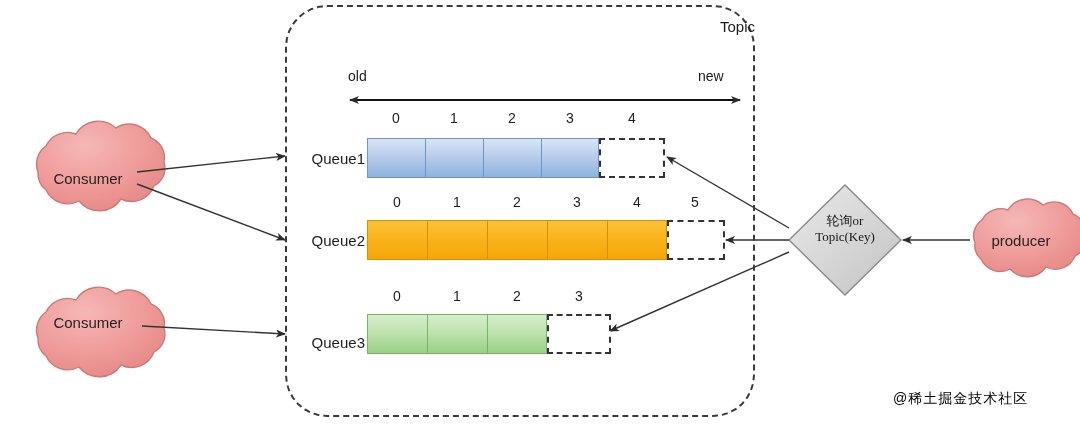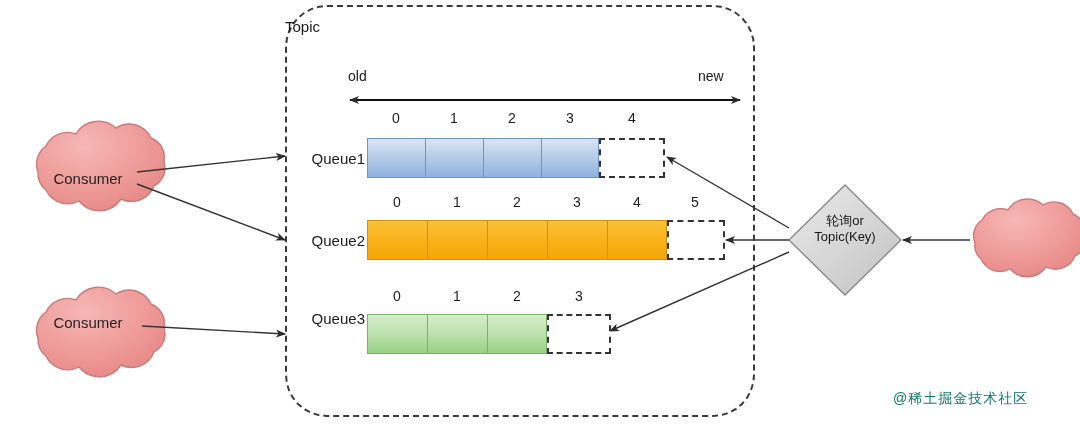--- a/index.html
+++ b/index.html
@@ -38,21 +38,21 @@
     height: 412px;
     border: 2px dashed #3a3a3a;
     border-radius: 42px;
     box-sizing: border-box;
     background: transparent;
   }
   .topic-title {
     left: 285px;
     top: 18px;
     width: 470px;
-    text-align: left;
+    text-align: right;
     font-size: 15px;
     color: #1c1c1c;
   }
 
   
   .axis-label-time {
     left: 285px;
     top: 60px;
     width: 470px;
     text-align: center;
@@ -128,29 +128,30 @@
   
   .diamond-text {
     position: absolute;
     left: 790px;
     top: 213px;
     width: 110px;
     text-align: center;
     font-size: 13px;
     line-height: 16px;
     color: #161616;
+    font-family: Liberation Serif, serif;
   }
 
   
   .watermark {
     position: absolute;
     left: 893px;
     top: 390px;
     font-size: 14px;
-    color: #0f766e;
+    color: #000000;
     letter-spacing: 1px;
     white-space: nowrap;
   }
 </style>
 </head>
 <body>
 
 <div id="stage">
 
   <svg class="svg-layer" viewBox="0 0 1080 427" xmlns="http://www.w3.org/2000/svg">
@@ -290,30 +291,31 @@
     <div class="cell orange last-filled" style="width:60px;"></div>
     <div class="cell empty" style="width:58px;"></div>
   </div>
 
   <div class="abs idx-row" style="left:367px; top:288px; width:244px; height:20px;">
     <div class="idx" style="left:0px;   width:60px;">0</div>
     <div class="idx" style="left:60px;  width:60px;">1</div>
     <div class="idx" style="left:120px; width:60px;">2</div>
     <div class="idx" style="left:180px; width:64px;">3</div>
   </div>
-  <div class="abs qlabel" style="left:295px; top:310px;">Queue3</div>
+  <div class="abs qlabel" style="left:295px; top:334px;">Queue3</div>
   <div class="cells" style="left:367px; top:314px;">
     <div class="cell green" style="width:60px;"></div>
     <div class="cell green" style="width:60px;"></div>
     <div class="cell green last-filled" style="width:60px;"></div>
     <div class="cell empty" style="width:64px;"></div>
   </div>
 
   <div class="cloud-text" style="left:18px; top:170px; width:140px;">Consumer</div>
   <div class="cloud-text" style="left:18px; top:314px; width:140px;">Consumer</div>
+  <div class="cloud-text" style="left:962px; top:232px; width:118px;">producer</div>
 
   <div class="diamond-text">
     <div>轮询or</div>
     <div>Topic(Key)</div>
   </div>
 
   <div class="watermark">@稀土掘金技术社区</div>
 
 </div>
 

